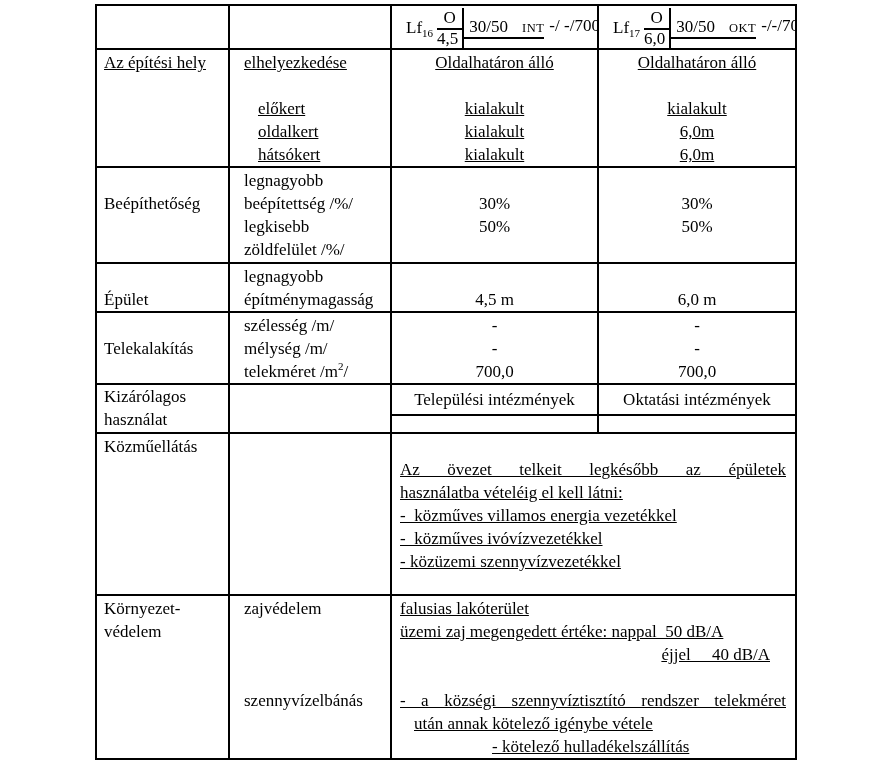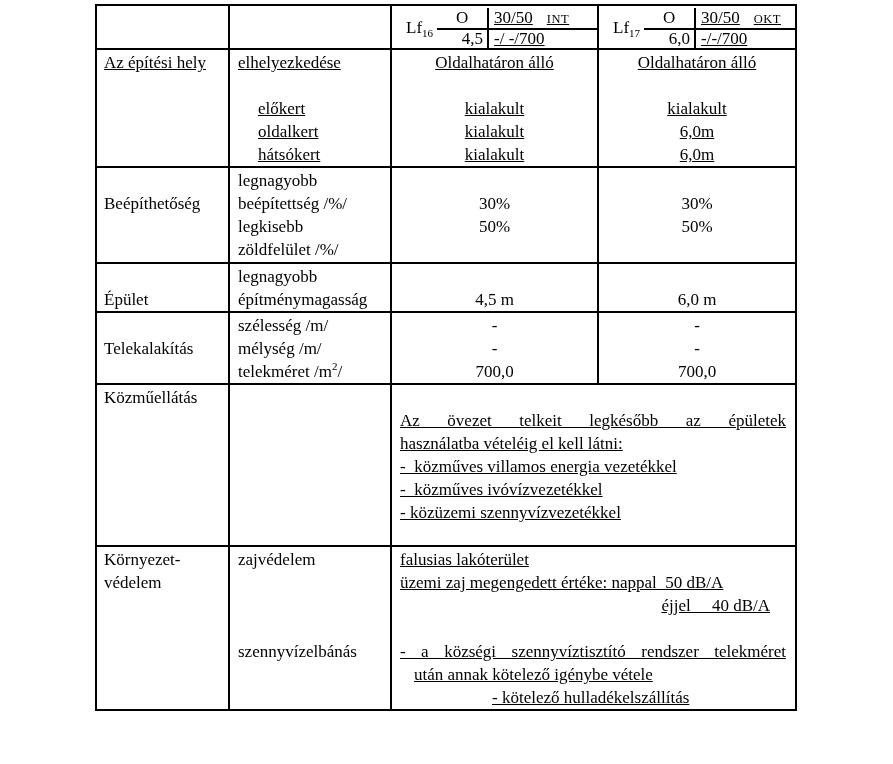--- a/index.html
+++ b/index.html
@@ -17,37 +17,37 @@
   }
   td{
     border:2px solid #000;
     vertical-align:top;
     padding:1px 0 0 0;
     overflow:hidden;
   }
   col.c1{width:133px;} col.c2{width:162px;} col.c3{width:207px;} col.c4{width:198px;}
   .ln{height:23px;line-height:23px;white-space:pre;}
   .pl1{padding-left:7px;}          
-  .pl2{padding-left:8px;}          
+  .pl2{padding-left:14px;}          
   .ind{padding-left:28px;}         
   .ctr{text-align:center;}
   .jfy{text-align:justify;text-align-last:justify;white-space:normal;}
   .rgt{text-align:right;padding-right:16px;}
   .mpad{padding-left:8px;padding-right:9px;text-decoration:underline;}
   .indent-s{padding-left:14px;}
   .indent-l{padding-left:92px;}
   sub.zsub{font-size:11px;vertical-align:-4px;line-height:0;}
   sup.msup{font-size:11px;vertical-align:super;line-height:0;}
   
   .zone{display:flex;align-items:center;height:41px;padding-left:14px;}
   .zone-lf{line-height:22px;white-space:pre;padding-right:4px;}
   .zone-mid{width:50px;display:flex;flex-direction:column;border-right:2px solid #000;}
   .zone-mid-top{height:20px;line-height:20px;text-align:center;border-bottom:2px solid #000;}
   .zone-mid-bot{flex:1;line-height:18px;text-align:right;padding-right:4px;}
-  .zone-right{flex:1;display:flex;flex-direction:column;text-decoration:underline;}
+  .zone-right{flex:1;display:flex;}
   .zone-right-top{height:20px;line-height:20px;border-bottom:2px solid #000;padding-left:5px;white-space:pre;}
   .zone-right-bot{flex:1;line-height:18px;padding-left:5px;white-space:pre;}
   .ztag{font-size:12.5px;margin-left:14px;letter-spacing:0.5px;}
   
   .usebox{height:29px;line-height:29px;border-bottom:2px solid #000;text-align:center;white-space:pre;}
   .usespacer{height:14px;}
   tr.hdr td{height:41px;}
   tr.r1 td{height:114px;text-decoration:underline;}
   tr.r2 td{height:93px;}
   tr.r3 td{height:42px;}
@@ -184,20 +184,35 @@
         <div class="ln ctr">-</div>
         <div class="ln ctr">700,0</div>
       </td>
       <td>
         <div class="ln ctr">-</div>
         <div class="ln ctr">-</div>
         <div class="ln ctr">700,0</div>
       </td>
     </tr>
 
+    <tr class="r5">
+      <td>
+        <div class="ln pl1">Kizárólagos</div>
+        <div class="ln pl1">használat</div>
+      </td>
+      <td></td>
+      <td>
+        <div class="usebox">Települési intézmények</div>
+        <div class="usespacer"></div>
+      </td>
+      <td>
+        <div class="usebox">Oktatási intézmények</div>
+        <div class="usespacer"></div>
+      </td>
+    </tr>
 
     <tr class="r6">
       <td>
         <div class="ln pl1">Közműellátás</div>
       </td>
       <td></td>
       <td colspan="2">
         <div class="mpad">
           <div class="ln"></div>
           <div class="ln jfy">Az övezet telkeit legkésőbb az épületek</div>

